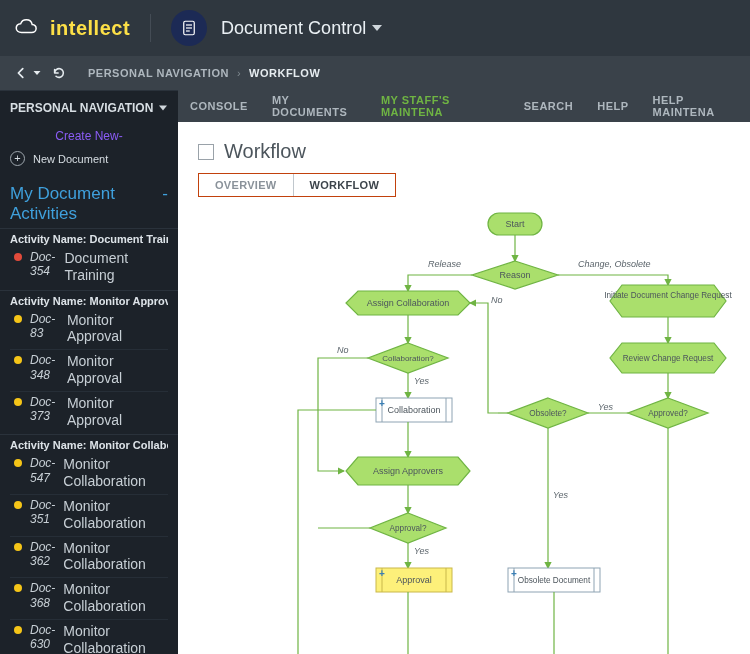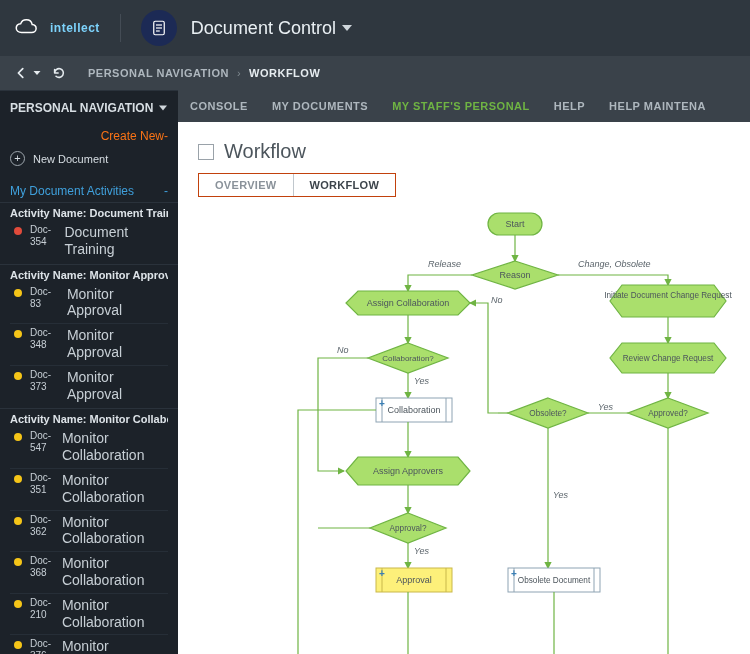--- a/index.html
+++ b/index.html
@@ -1,49 +1,49 @@
 <!DOCTYPE html>
 <html><head>
 <meta charset="utf-8">
 <style>
   * { box-sizing: border-box; margin: 0; padding: 0; }
   body { font-family: "Segoe UI", Arial, sans-serif; background: #2d343b; color: #cfd6db; width: 750px; height: 654px; overflow: hidden; }
   .topbar { height: 56px; background: #2f373f; display: flex; align-items: center; padding: 0 14px; gap: 14px; }
   .brand { display: flex; align-items: center; gap: 6px; }
   .brand svg { width: 30px; height: 20px; }
-  .brand-text { color: #7dd3fc; font-weight: 600; font-size: 12px; letter-spacing: .5px; }
+  .brand-text { color: #fde047; font-weight: 600; font-size: 20px; letter-spacing: .5px; }
   .vdiv { width: 1px; height: 28px; background: #444c55; margin: 0 6px;}
   .app-icon { width: 36px; height: 36px; border-radius: 50%; background: #1c2a55; display: flex; align-items: center; justify-content: center; }
   .app-icon svg { width: 18px; height: 18px; }
   .app-title { color: #eaf0f4; font-size: 18px; display: flex; align-items: center; gap: 6px; }
   .caret-down { width:0;height:0;border-left:5px solid transparent;border-right:5px solid transparent;border-top:6px solid #cfd6db; display:inline-block; }
 
   .bc-bar { height: 34px; background: #3a424a; display:flex; align-items:center; padding: 0 14px; font-size: 11px; letter-spacing:.5px; }
   .bc-left { display:flex; align-items:center; gap:10px; margin-right: 22px;}
   .bc-left .navbtn { cursor:pointer; display:flex; align-items:center; gap:4px;}
   .bc-left svg { width:14px; height:14px; }
   .bc-crumb { color:#aeb7be; font-weight:600; }
   .bc-sep { margin: 0 8px; color:#7f8990;}
   .bc-current { color:#e6ecf0; font-weight:700; }
 
   .shell { display:flex; height: calc(654px - 56px - 34px); }
   .sidebar { width: 178px; background:#1c2229; font-size:11px; overflow:hidden; }
   .sb-sec { padding: 6px 10px; color:#d7dee3; font-weight:600; display:flex; justify-content:space-between; align-items:center; border-top:1px solid #2a323b;}
   .sb-sec.head { font-size:12px; padding-top:10px; }
-  .sb-create { color:#f97316; font-size:12px; padding:8px 10px 4px; display:flex; justify-content:flex-end;}
+  .sb-create { color:#8b5cf6; font-size:12px; padding:8px 10px 4px; display:flex; justify-content:center;}
   .sb-newdoc { display:flex; align-items:center; gap:8px; padding:4px 10px 10px; color:#d7dee3; cursor:pointer; }
   .sb-newdoc .plus { width:15px;height:15px;border:1px solid #9ea7ae;border-radius:50%;display:flex;align-items:center;justify-content:center;font-size:11px;line-height:1; }
-  .sb-acttitle { color:#3fa0dc; font-size:12px; padding:8px 10px 4px; display:flex; justify-content:space-between;}
+  .sb-acttitle { color:#3fa0dc; font-size:17px; padding:8px 10px 4px; display:flex; justify-content:space-between;}
   .sb-group { padding: 4px 10px 2px; border-top:1px solid #2a323b;}
   .sb-group-title { color:#dde3e8; font-weight:700; font-size:11px; margin-bottom:2px; white-space:nowrap; overflow:hidden;}
   .sb-item { display:flex; align-items:flex-start; gap:8px; padding:3px 0 4px 4px; border-bottom:1px solid #262e37; cursor:pointer;}
   .sb-item:last-child{border-bottom:none;}
   .dot { width:8px;height:8px;border-radius:50%; margin-top:3px; flex-shrink:0;}
   .dot.y{background:#f5c518;} .dot.r{background:#e14b3b;}
-  .sb-item .doc { width:30px; color:#c7cfd5; font-size:10px; line-height:1.2;}
+  .sb-item .doc { width:30px; color:#c7cfd5; font-size:12px; line-height:1.2;font-style:italic;}
   .sb-item .act { color:#c7cfd5; font-size:14px; line-height:1.2;}
 
   .main { flex:1; display:flex; flex-direction:column; background:#b91c1c; }
   .tabs { height:32px; background:#3a424a; display:flex; align-items:stretch; font-size:11px; font-weight:700; letter-spacing:.5px;}
   .tab { padding:0 12px; display:flex; align-items:center; color:#aeb7be; cursor:pointer; }
   .tab.active { color:#6fb443; }
 
   .content { flex:1; background:#fff; overflow:hidden; position:relative; padding:18px 20px 0; }
   .page-head { display:flex; align-items:center; gap:10px; margin-bottom:10px;}
   .page-head .chk { width:16px;height:16px;border:1.5px solid #9aa2a9; }
@@ -175,37 +175,38 @@
             <span class="doc">Doc-362</span>
             <span class="act">Monitor Collaboration</span>
           </div>
           <div class="sb-item">
             <span class="dot y"></span>
             <span class="doc">Doc-368</span>
             <span class="act">Monitor Collaboration</span>
           </div>
           <div class="sb-item">
             <span class="dot y"></span>
-            <span class="doc">Doc-210</span>
+            <span class="doc">Doc-630</span>
             <span class="act">Monitor Collaboration</span>
           </div>
           <div class="sb-item">
             <span class="dot y"></span>
             <span class="doc">Doc-376</span>
             <span class="act">Monitor Collaboration</span>
           </div>
         </div>
       </div>
   </div>
 
   <div class="main">
     <div class="tabs" id="main-tabs">
         <div class="tab">CONSOLE</div>
         <div class="tab">MY DOCUMENTS</div>
-        <div class="tab active">MY STAFF'S PERSONAL</div>
+        <div class="tab active">MY STAFF'S MAINTENA</div>
+        <div class="tab">SEARCH</div>
         <div class="tab">HELP</div>
         <div class="tab">HELP MAINTENA</div>
       </div>
     <div class="content">
       <div class="page-head">
         <div class="chk"></div>
         <h1>Workflow</h1>
       </div>
       <div class="subtabs" id="subtabs">
           <div class="subtab">OVERVIEW</div>

